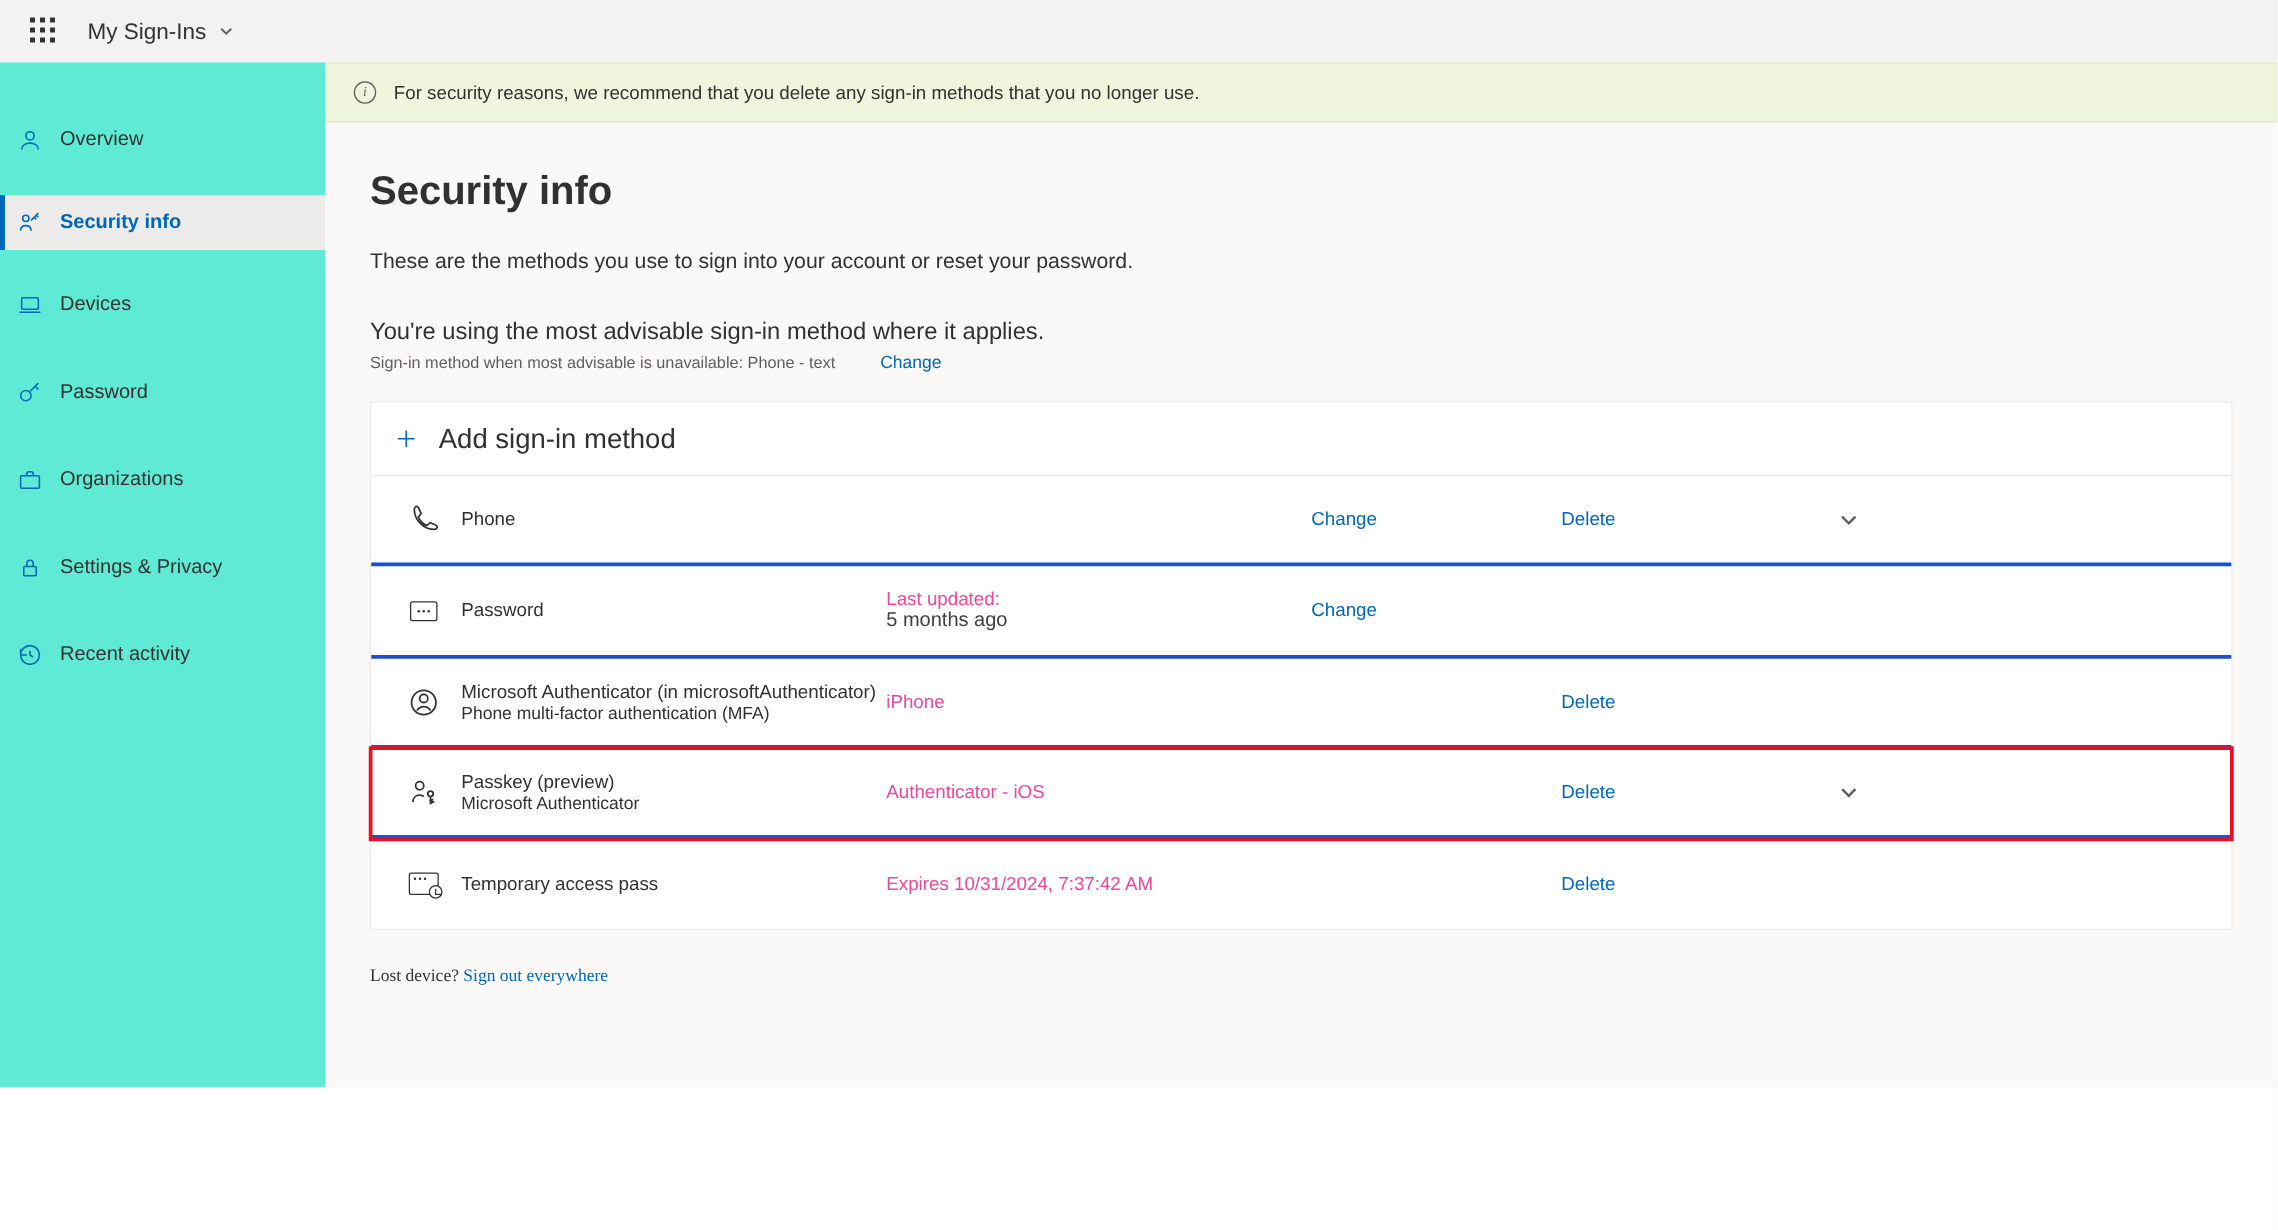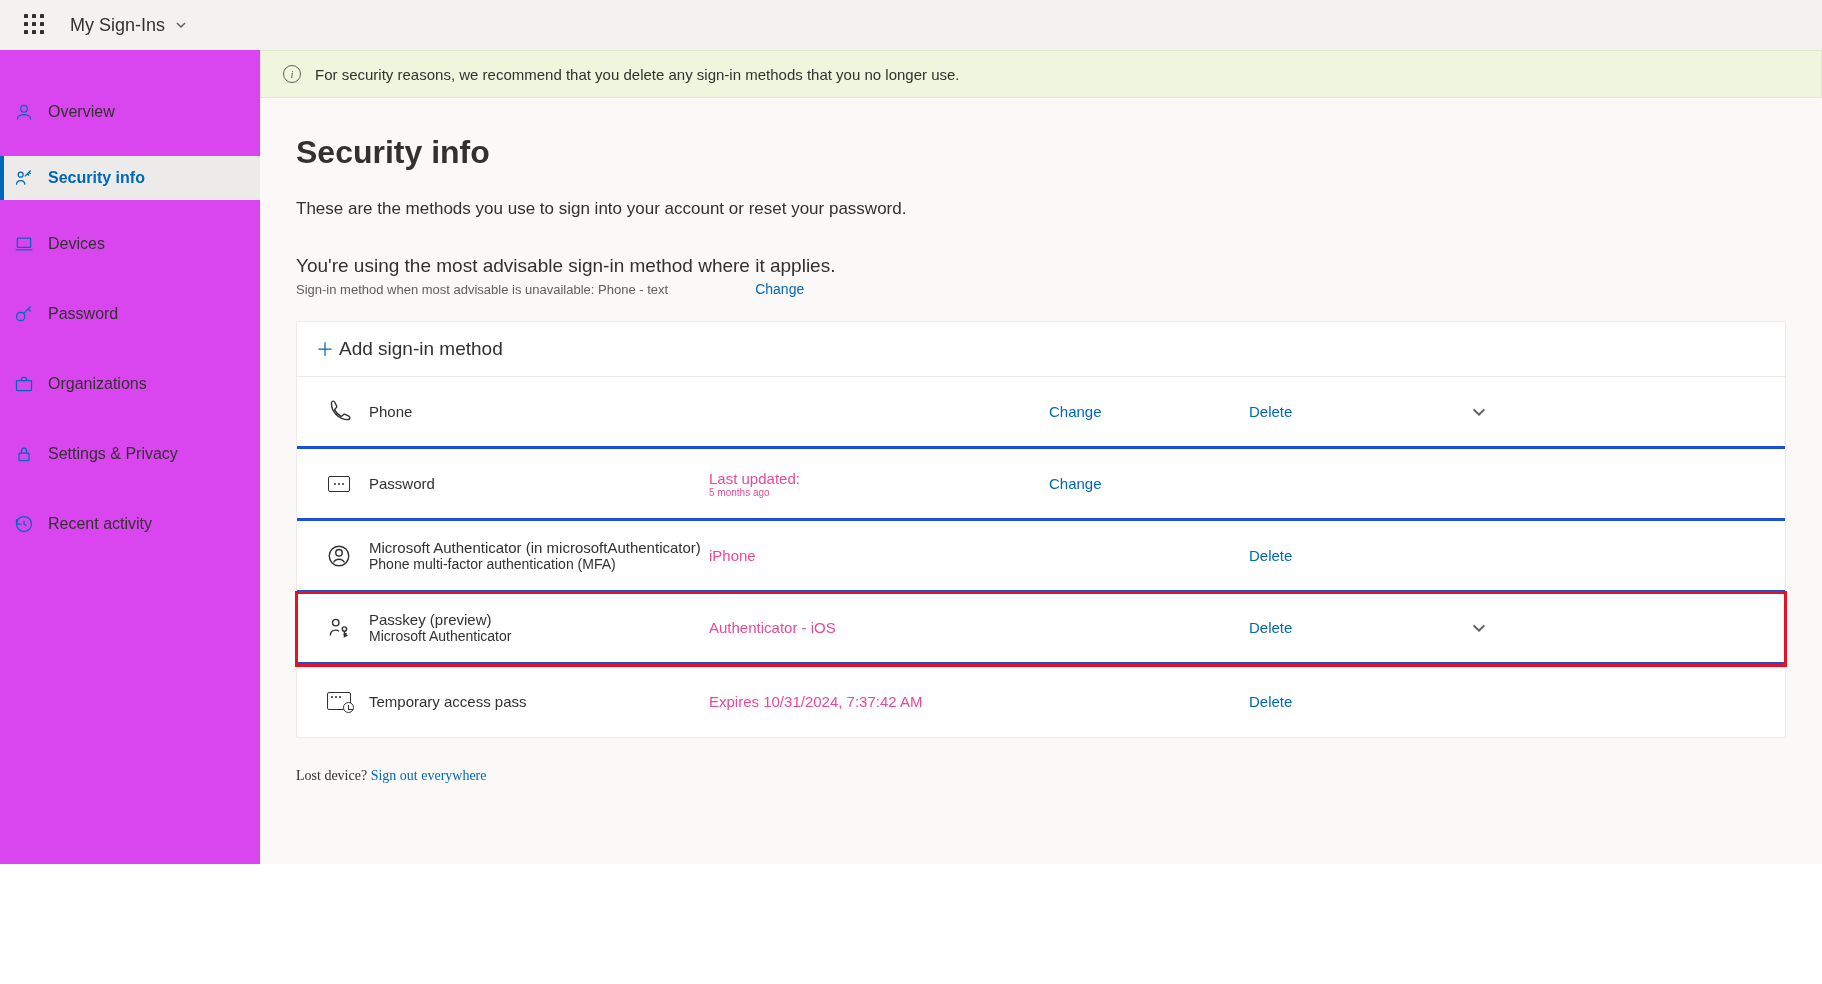--- a/index.html
+++ b/index.html
@@ -38,21 +38,21 @@
   }
   .chev-down {
     width: 12px; height: 12px;
     stroke: #605e5c; fill: none; stroke-width: 1.5;
   }
   
   .layout { display: flex; }
   .sidebar {
     width: 260px;
     padding-top: 40px;
-    background: #d946ef;
+    background: #5eead4;
   }
   .nav-item {
     display: flex;
     align-items: center;
     gap: 14px;
     padding: 12px 14px;
     font-size: 16px;
     color: #323130;
     cursor: pointer;
     margin-bottom: 26px;
@@ -91,34 +91,34 @@
     justify-content: center;
     font-size: 11px;
     font-style: italic;
     font-family: Georgia, serif;
     color: #605e5c;
   }
   .content { padding: 36px 36px 20px 36px; }
   h1 { font-size: 32px; font-weight: 600; margin-bottom: 14px; }
   .subtitle { font-size: 17px; color: #323130; margin-bottom: 36px; margin-top: 28px; }
   .advice { font-size: 19px; margin-bottom: 4px; }
-  .advice-row { display: flex; align-items: baseline; gap: 87px; margin-bottom: 24px;}
+  .advice-row { display: flex; align-items: baseline; gap: 36px; margin-bottom: 24px;}
   .advice-sub { font-size: 13px; color: #605e5c; }
   .link { color: #0067b8; cursor: pointer; font-size: 14px;}
   .card {
     background: #fff;
     border: 1px solid #edebe9;
     border-radius: 2px;
   }
   .add-row {
-    display: flex; align-items: center; gap: 4px;
+    display: flex; align-items: center; gap: 16px;
     padding: 16px 18px;
     border-bottom: 1px solid #edebe9;
     cursor: pointer;
-    font-size: 19px;
+    font-size: 22px;
   }
   .plus { width: 20px; height: 20px; stroke:#0067b8; stroke-width:1.5; fill:none; }
   .method-row {
     display: grid;
     grid-template-columns: 60px 340px 340px 200px 200px 60px;
     align-items: center;
     padding: 18px 12px;
     border-bottom: 3px solid #1d4ed8;
     min-height: 72px;
   }
@@ -126,21 +126,21 @@
   .method-row.highlight {
     outline: 3px solid #e81123;
     outline-offset: -1px;
     z-index: 1;
     position: relative;
   }
   .m-icon { width: 26px; height: 26px; stroke:#323130; fill:none; stroke-width:1.3; justify-self:center; }
   .m-title { font-size: 15px; }
   .m-sub { font-size: 14px; color: #323130; }
   .m-detail { font-size: 15px; color:#ec4899; }
-  .m-detail-sub { font-size: 10px; color:#ec4899; }
+  .m-detail-sub { font-size: 16px; color:#404040; }
   .action { color:#0067b8; cursor:pointer; font-size:15px; }
   .expand { width:16px; height:16px; stroke:#605e5c; fill:none; stroke-width:1.5; justify-self:center; cursor:pointer;}
   .lost { margin-top: 30px; font-size: 14px; font-family: Liberation Serif, serif; }
   .lost a { color:#0067b8; text-decoration:none; cursor:pointer; }
   .pwd-box {
     width:22px; height:16px; border:1.3px solid #323130; border-radius:2px;
     display:flex; align-items:center; justify-content:center; gap:2px;
     justify-self:center;
     position:relative;
   }

